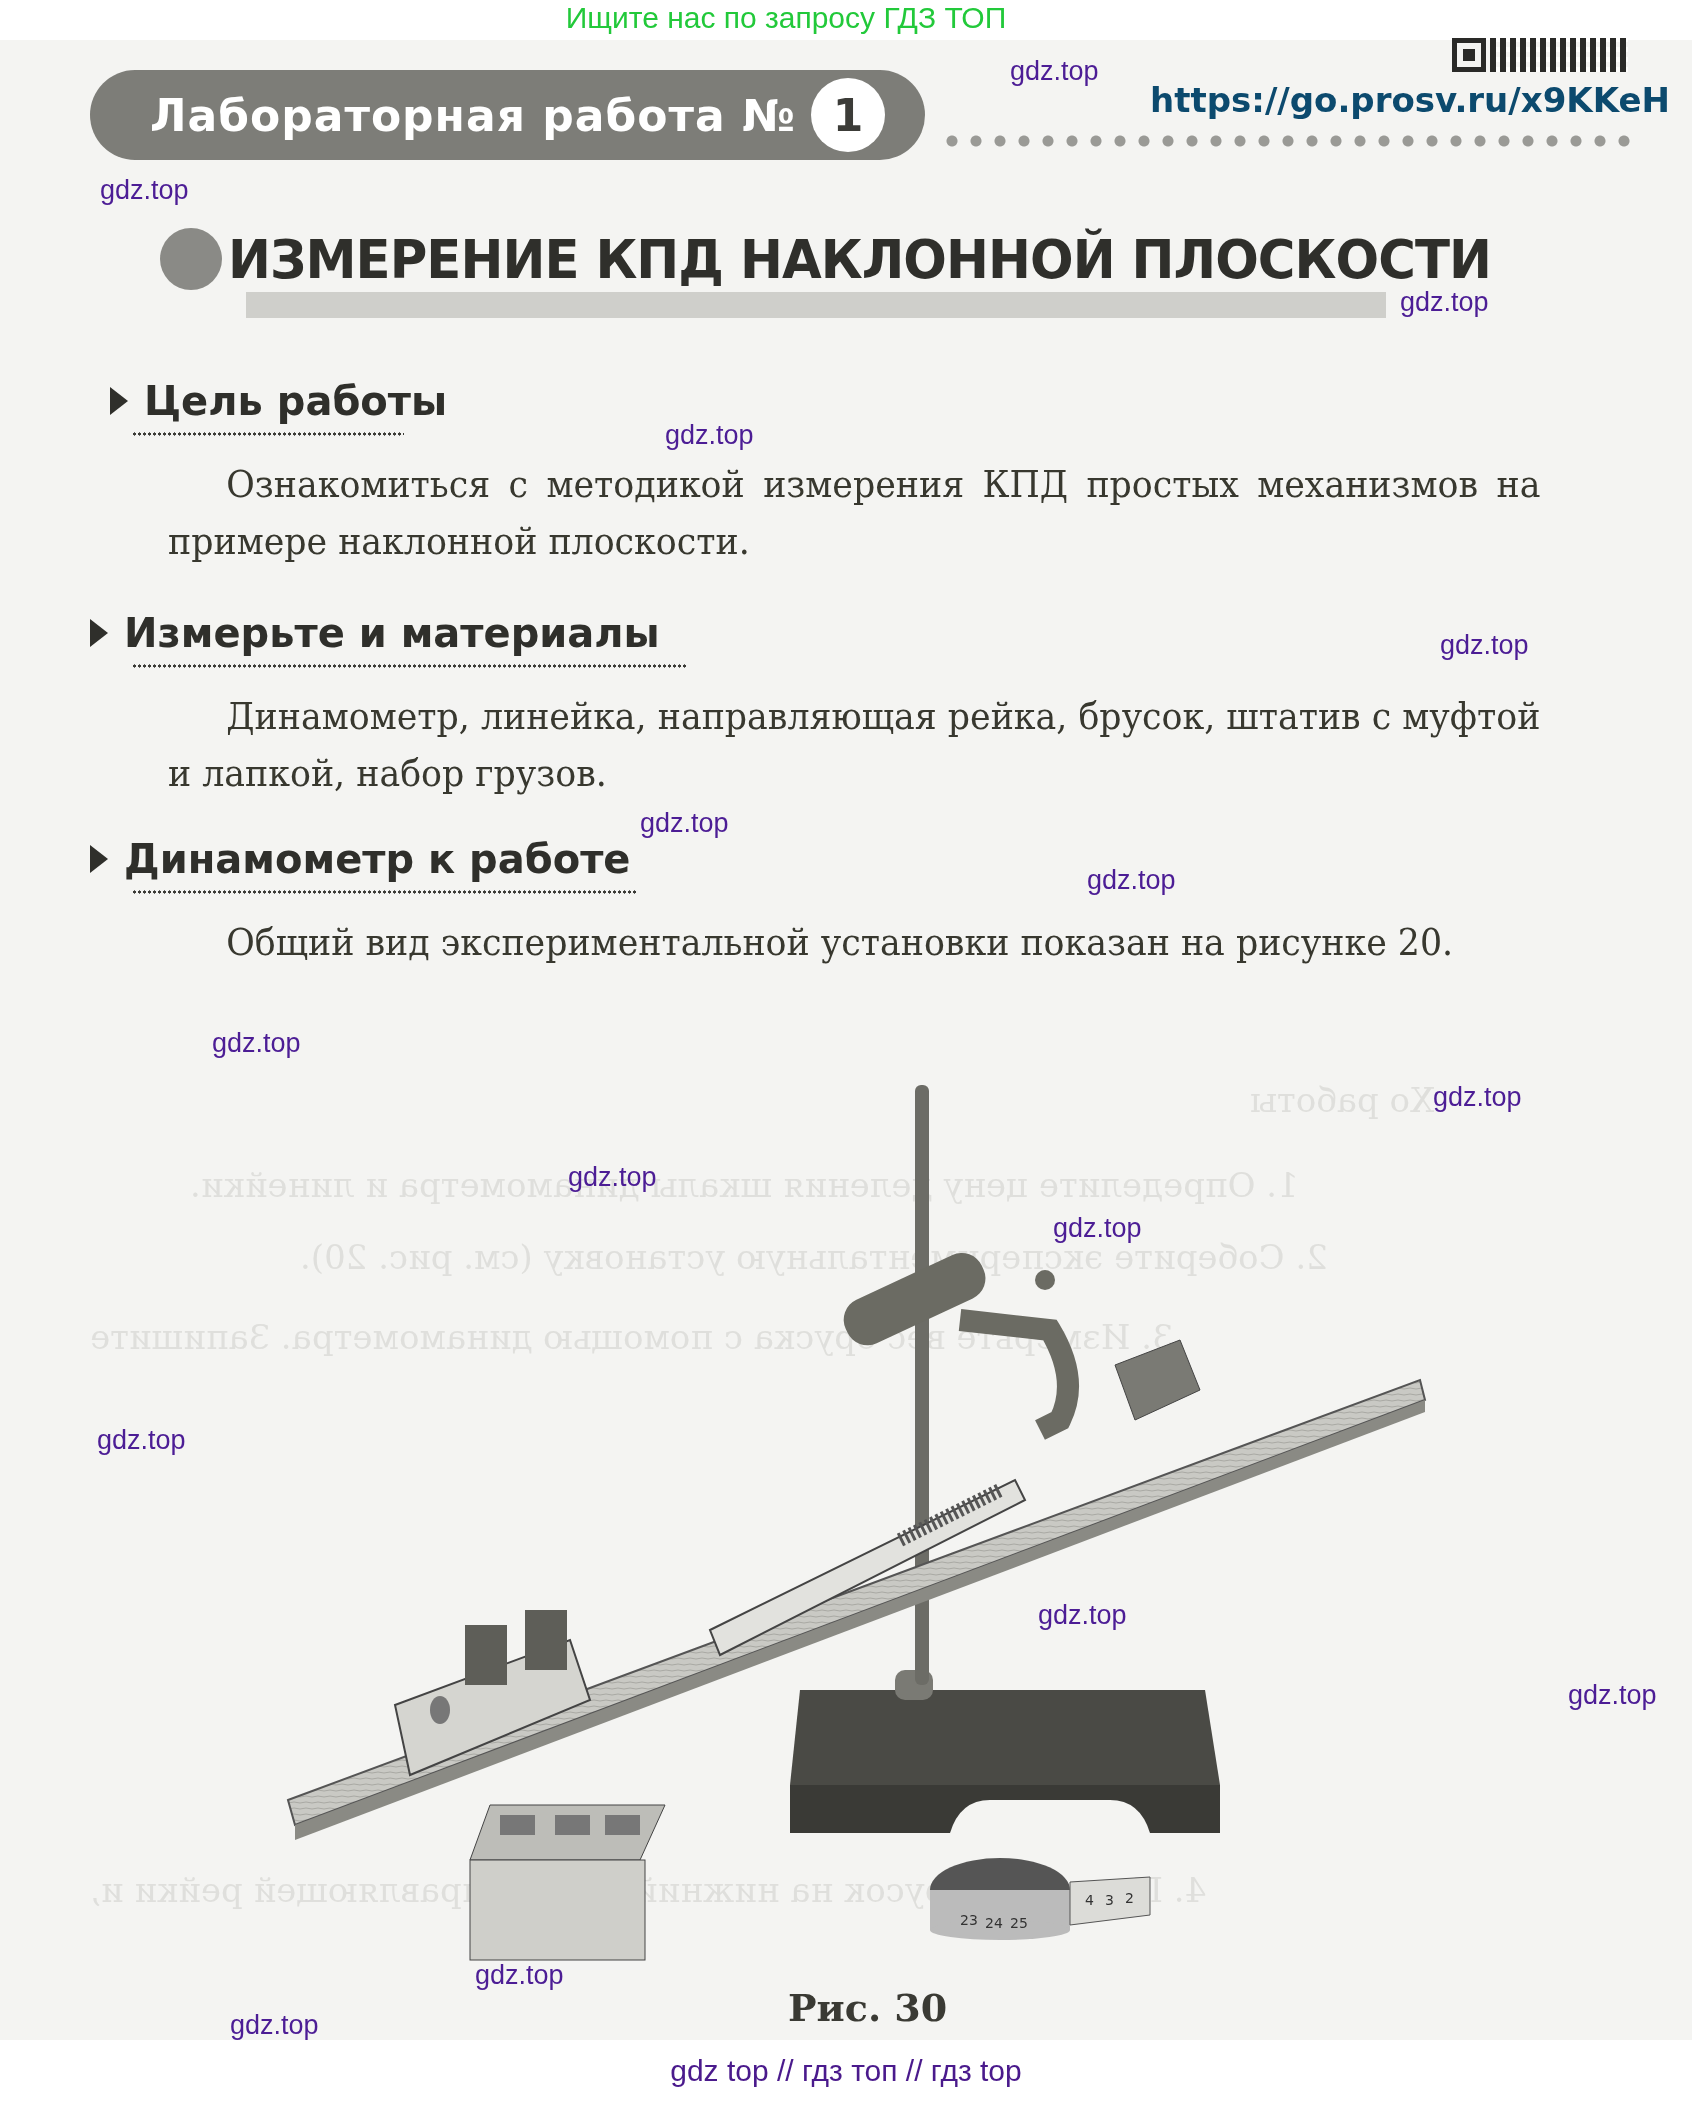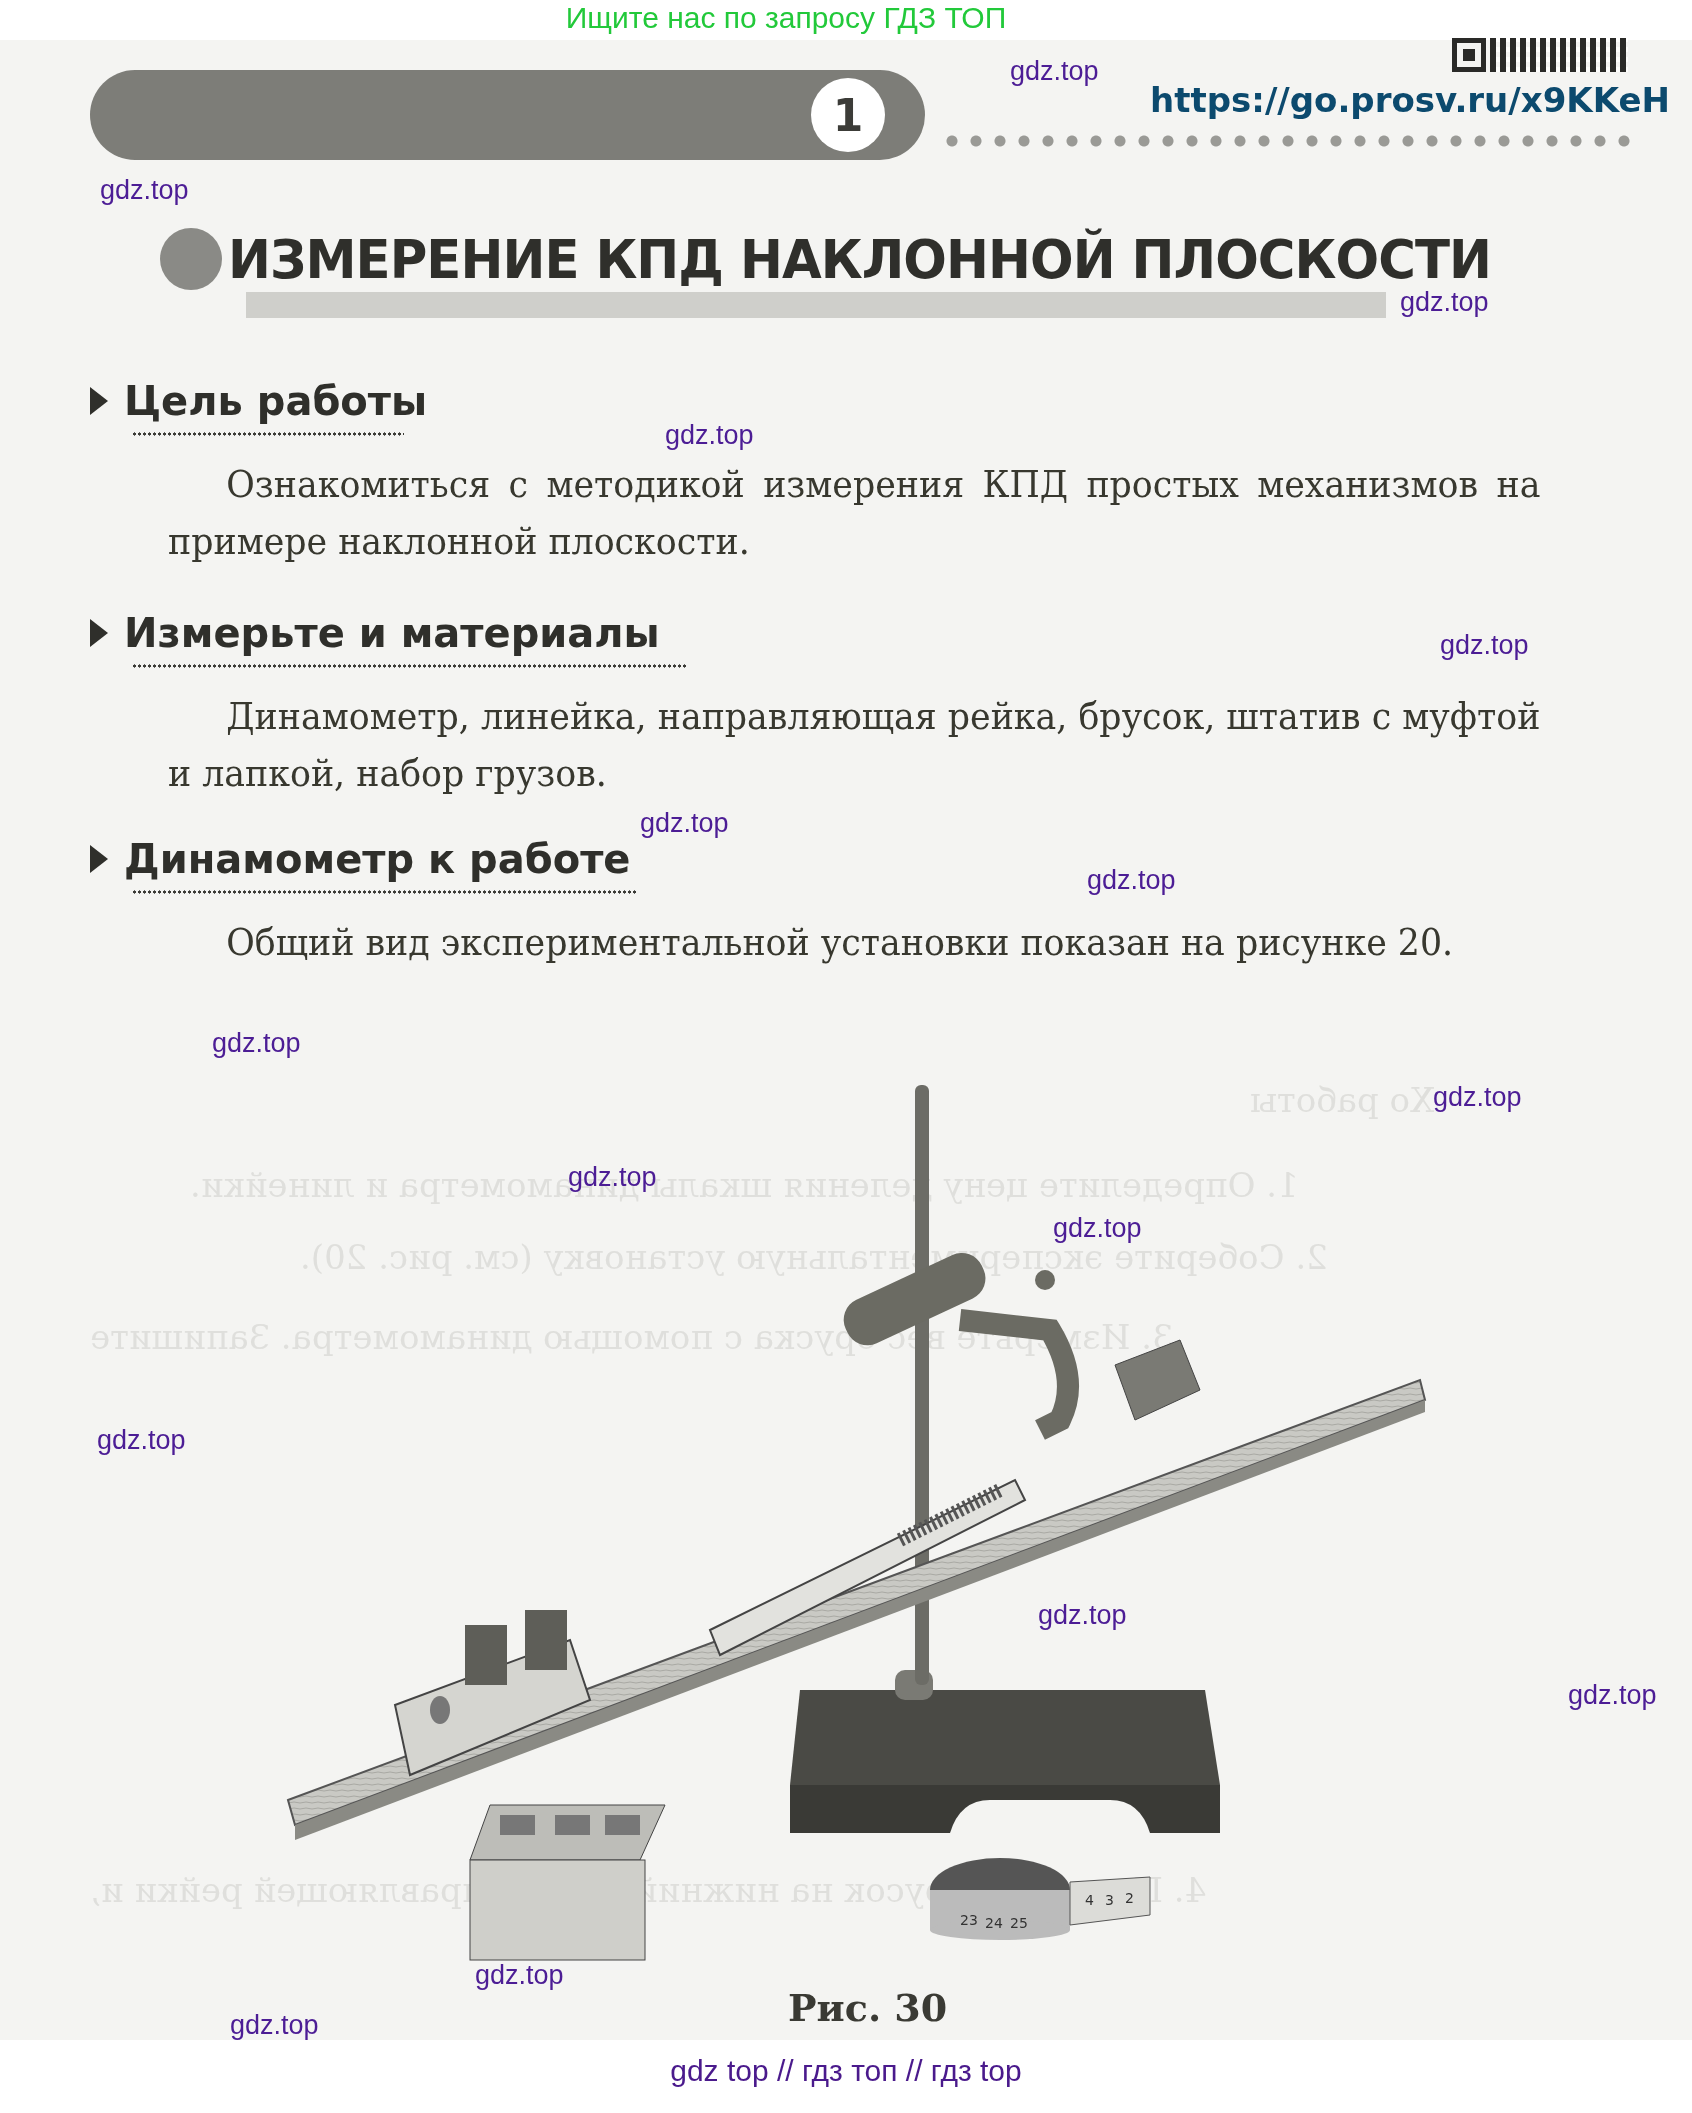--- a/index.html
+++ b/index.html
@@ -105,37 +105,38 @@
 
 <div class="page"></div>
 
 <div class="bleed" style="left:1250px;top:1080px;">Хо работы</div>
 <div class="bleed" style="left:190px;top:1165px;">1. Определите цену деления шкалы динамометра и линейки.</div>
 <div class="bleed" style="left:300px;top:1237px;">2. Соберите экспериментальную установку (см. рис. 20).</div>
 <div class="bleed" style="left:90px;top:1317px;">3. Измерьте вес бруска с помощью динамометра. Запишите</div>
 <div class="bleed" style="left:90px;top:1870px;">4. Положите брусок на нижний край направляющей рейки и,</div>
 
 <div class="lab-pill">
+  <span class="lab-text">Лабораторная работа №</span>
   <span class="lab-num">1</span>
 </div>
 
 <div class="qr">
   <div class="qr-box"></div>
   <div class="qr-noise"></div>
 </div>
 <div class="url">https://go.prosv.ru/x9KKeH</div>
 <div class="dots-row"></div>
 
 <div class="title-underbar"></div>
 <div class="main-title">
   <div class="bullet"></div>
   <div class="title-text">ИЗМЕРЕНИЕ КПД НАКЛОННОЙ ПЛОСКОСТИ</div>
 </div>
 
-<div class="section" style="top:378px;">
+<div class="section" style="top:378px;margin-left:20px;">
   <div class="arrow"></div>
   <div class="sec-text">Цель работы</div>
 </div>
 <div class="sec-dots" style="top:432px;width:272px;"></div>
 <div class="para" style="top:456px;">Ознакомиться с методикой измерения КПД простых механизмов на примере наклонной плоскости.</div>
 
 <div class="section" style="top:610px;">
   <div class="arrow"></div>
   <div class="sec-text">Измерьте и материалы</div>
 </div>

